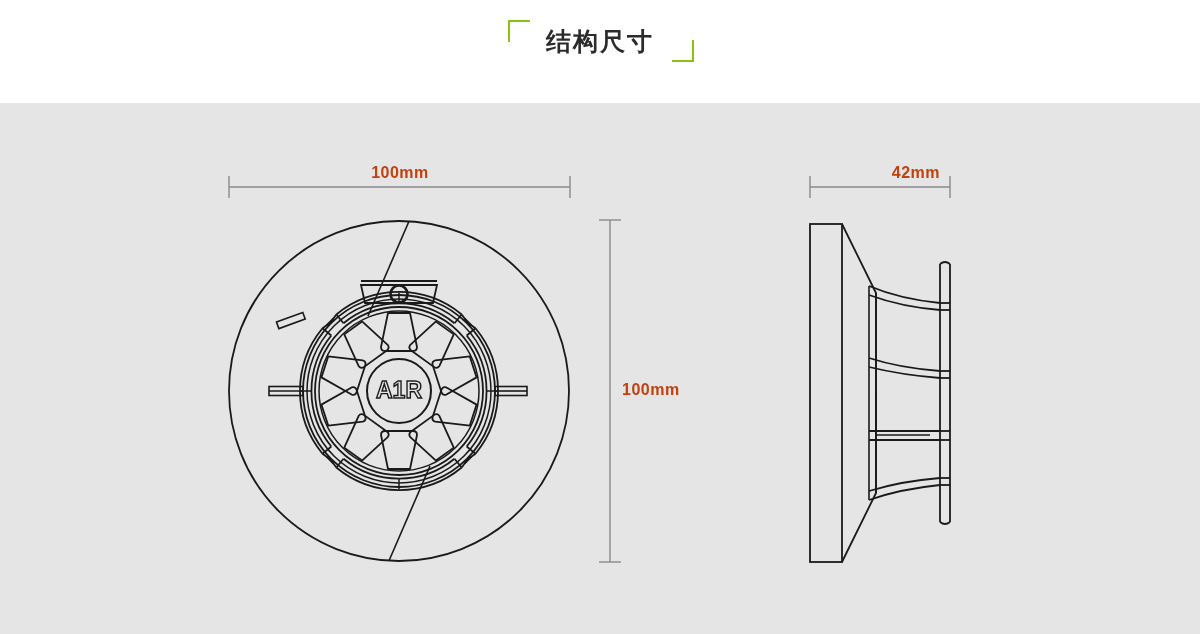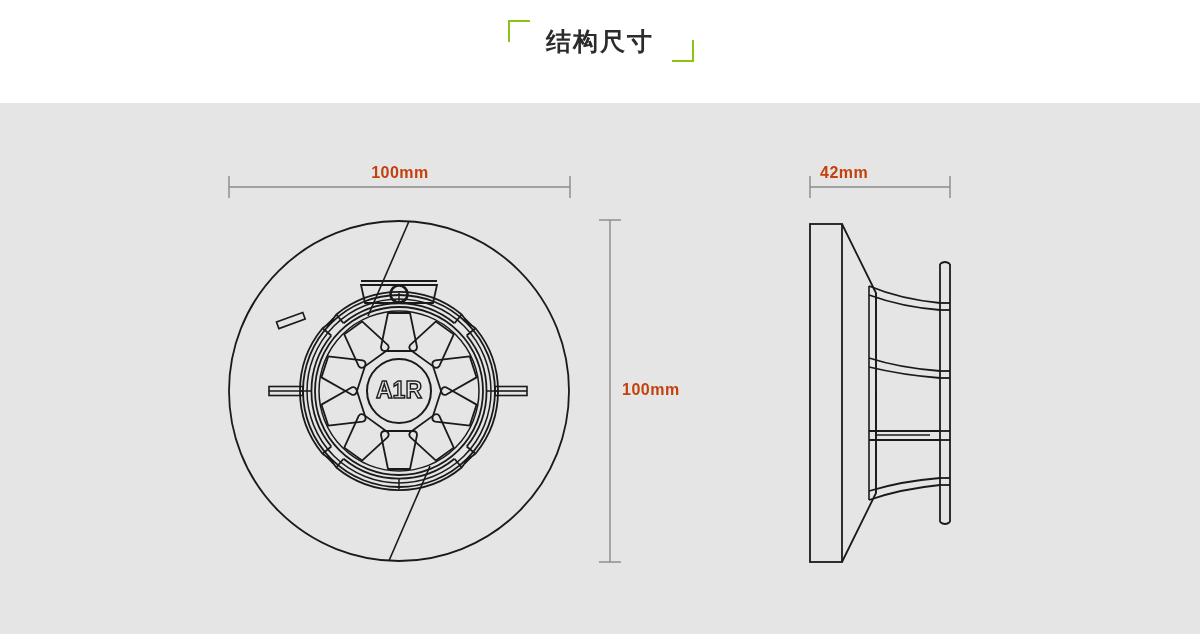--- a/index.html
+++ b/index.html
@@ -86,21 +86,21 @@
 
   .dim-label {
     position: absolute;
     color: #c2410c;
     font-size: 16px;
     font-weight: bold;
     letter-spacing: 0.5px;
     white-space: nowrap;
   }
   #dim-width-label   { left: 340px; top: 61px; width: 120px; text-align: center; }
-  #dim-depth-label   { left: 820px; top: 61px; width: 120px; text-align: left; }
+  #dim-depth-label   { left: 820px; top: 61px; width: 120px; text-align: right; }
   #dim-height-label  { left: 622px; top: 278px; }
 </style>
 </head>
 <body>
 
 <div id="page">
 
   <div id="header">
     <div id="title-block">
       <div id="corner-tl" class="corner"></div>

